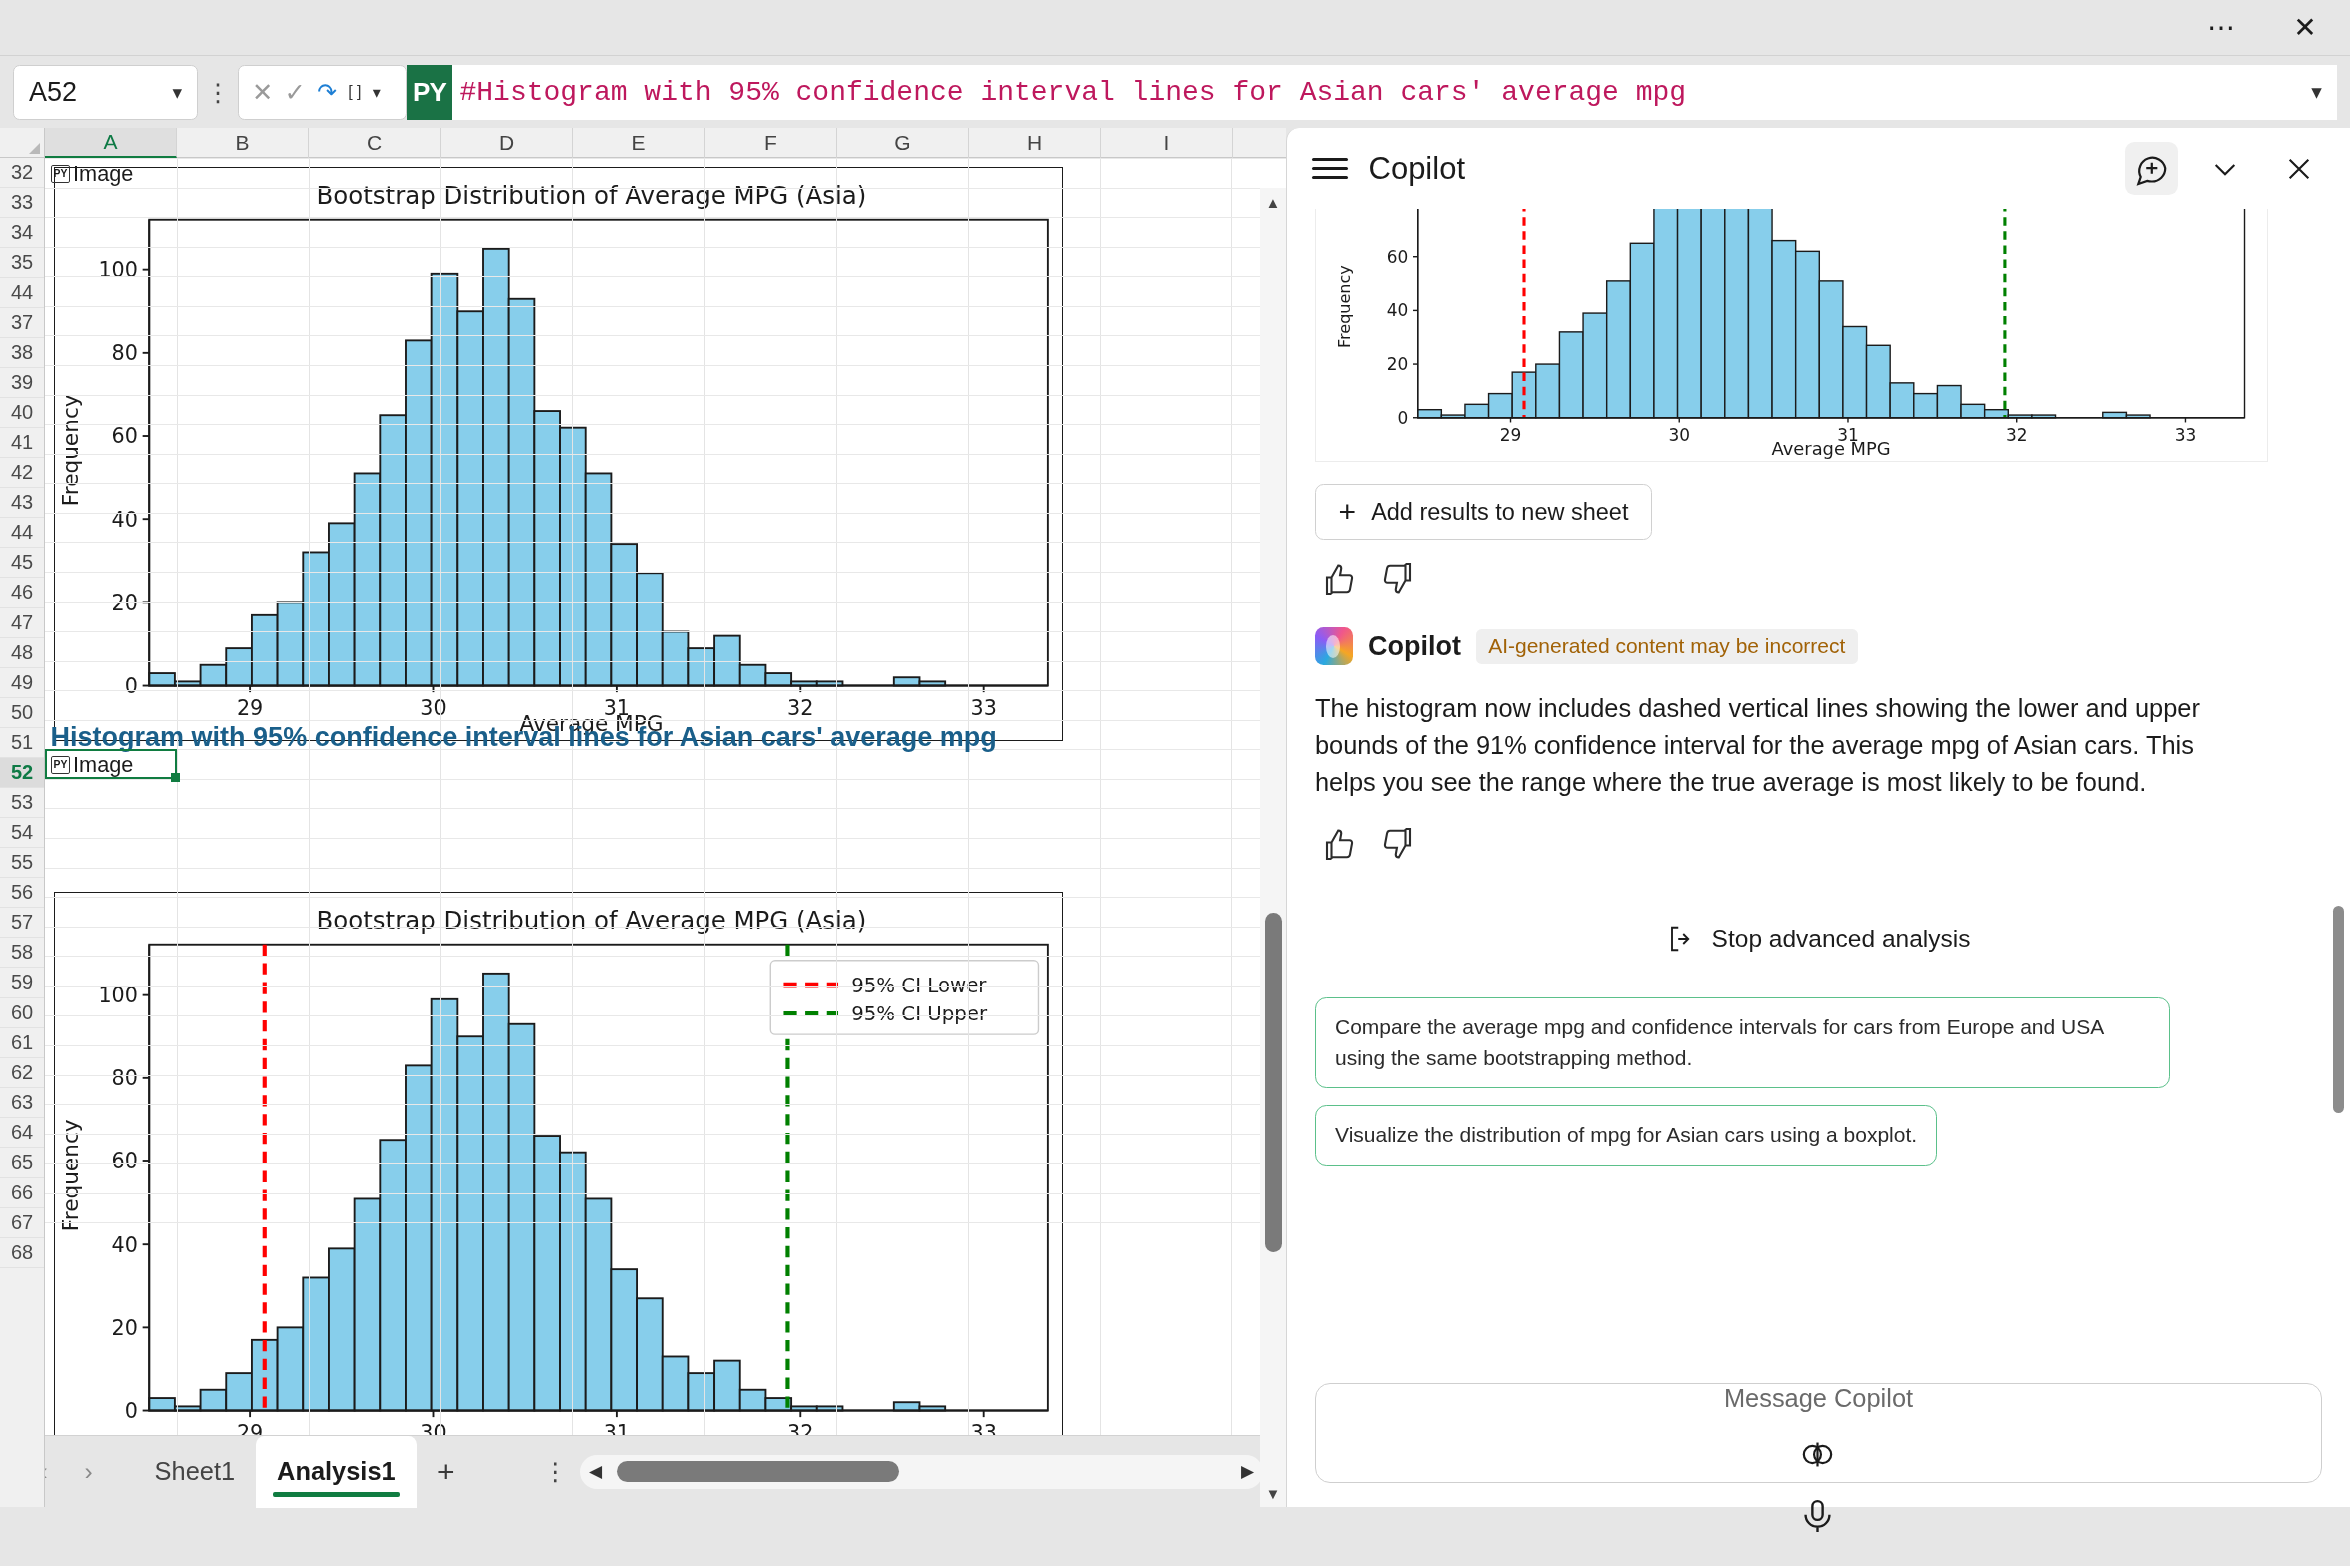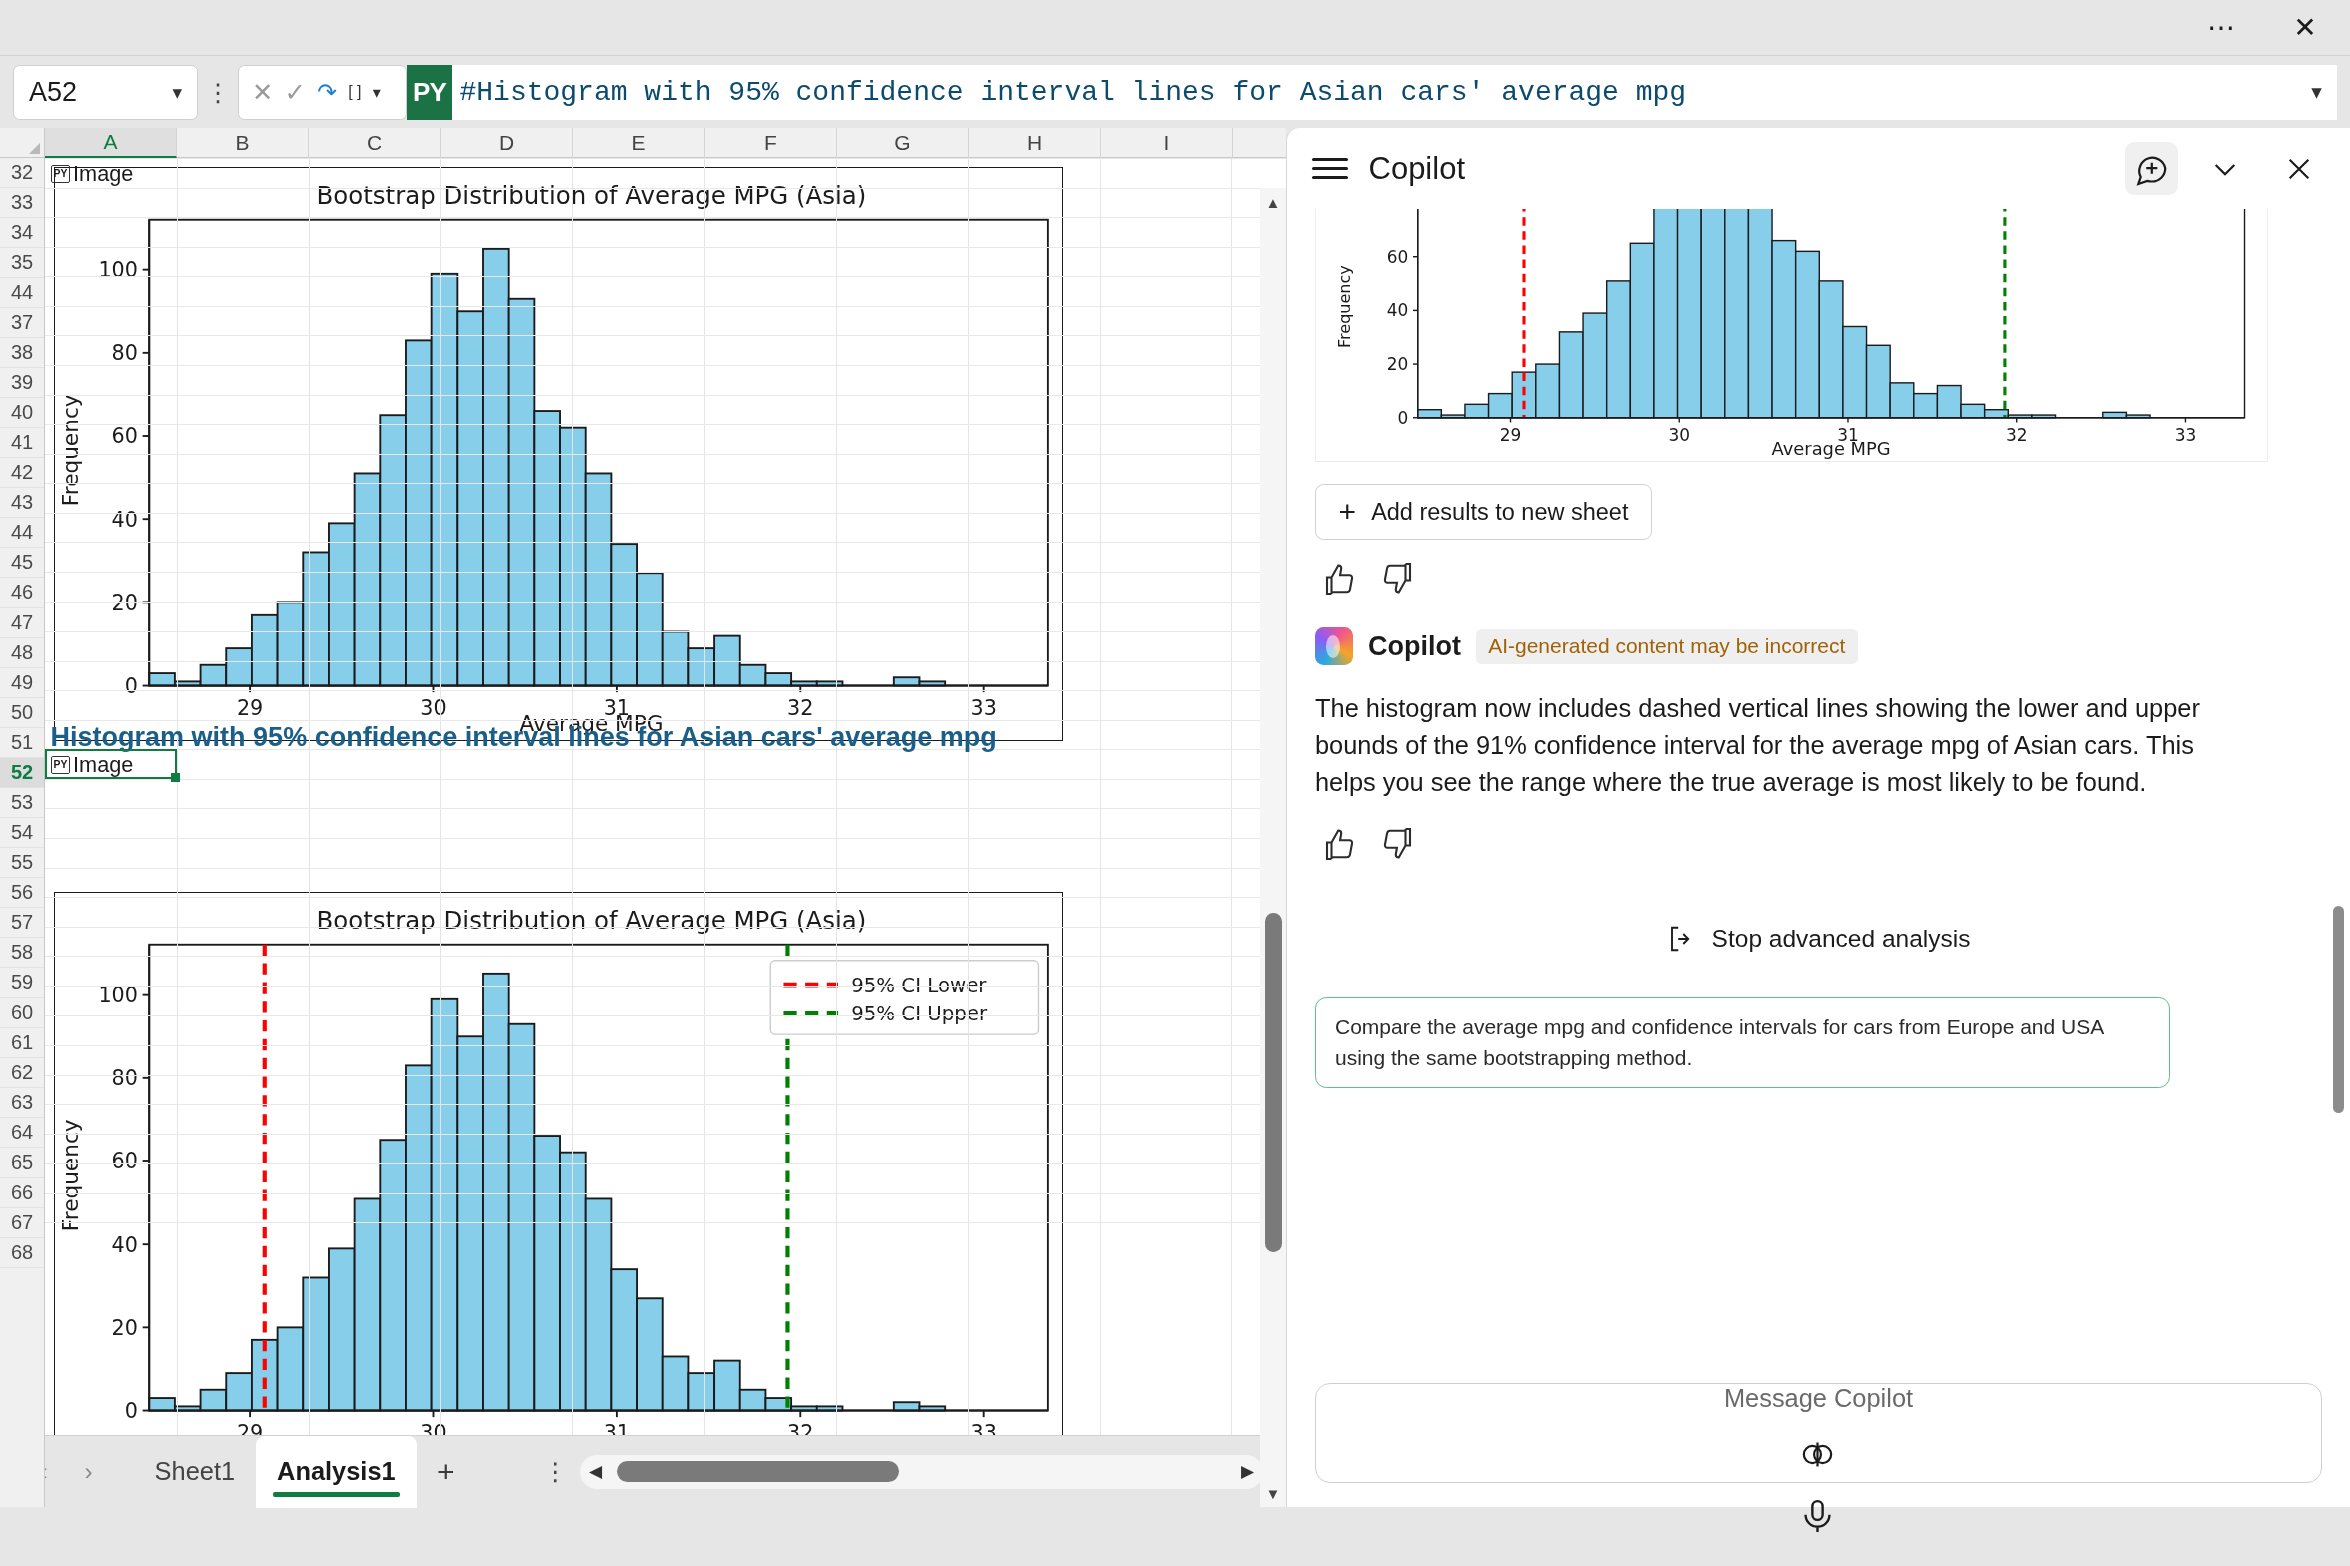--- a/index.html
+++ b/index.html
@@ -25,21 +25,21 @@
            border-radius:6.6px; display:flex; align-items:center; gap:11.3px;
            padding:0 13px; }
   .fbtns .ic { font-size:25.4px; color:#9a9a9a; }
   .fbtns .ic.blue { color:#1e7fd4; font-size:23.5px; }
   .fbtns .ic.sm { font-size:16px; color:#333; }
   .pybadge { width:45px; height:55px; background:#1a7245; color:#fff;
              font-size:26px; font-weight:600; display:flex; align-items:center;
              justify-content:center; letter-spacing:-0.9px; }
   .finput { flex:1; height:55px; background:#fff; display:flex; align-items:center;
             padding:0 7.5px; font-family:"Liberation Mono", monospace;
-            font-size:28px; color:#0c4a6e; white-space:nowrap; overflow:hidden; }
+            font-size:28px; color:#be185d; white-space:nowrap; overflow:hidden; }
   .fchev { width:41px; height:55px; background:#fff; display:flex;
            align-items:center; justify-content:center; font-size:21px; color:#333; }
 
   
   .main { display:flex; height:1379px; }
   .sheetwrap { width:1286px; position:relative; background:#fff; }
 
   
   .colhdr { height:30px; display:flex; background:#f0f0f0;
             border-bottom:0.9px solid #c8c8c8; }
@@ -603,20 +603,21 @@
         <span>
           <svg width="30" height="30" viewBox="0 0 24 24" fill="none" stroke="#1b1b1b" stroke-width="1.5">
               <path d="M9 3H4v18h5M13 8l4 4-4 4M17 12H9"></path>
             </svg>
         </span>
         <span>Stop advanced analysis</span>
       </div>
 
       <div style="margin-top:43px;">
         <div class="chip">Compare the average mpg and confidence intervals for cars from Europe and USA using the same bootstrapping method.</div>
+        <div class="chip" style="display:inline-block;">Visualize the distribution of mpg for Asian cars using a boxplot.</div>
       </div>
 
       <div class="cp-vscroll"></div>
     </div>
 
     <div class="cp-foot">
       <div class="cp-input">
         <span class="cp-ph">Message Copilot</span>
         <span class="cp-iicon">
           <svg width="41" height="41" viewBox="0 0 24 24" fill="none" stroke="#1b1b1b" stroke-width="1.3">

